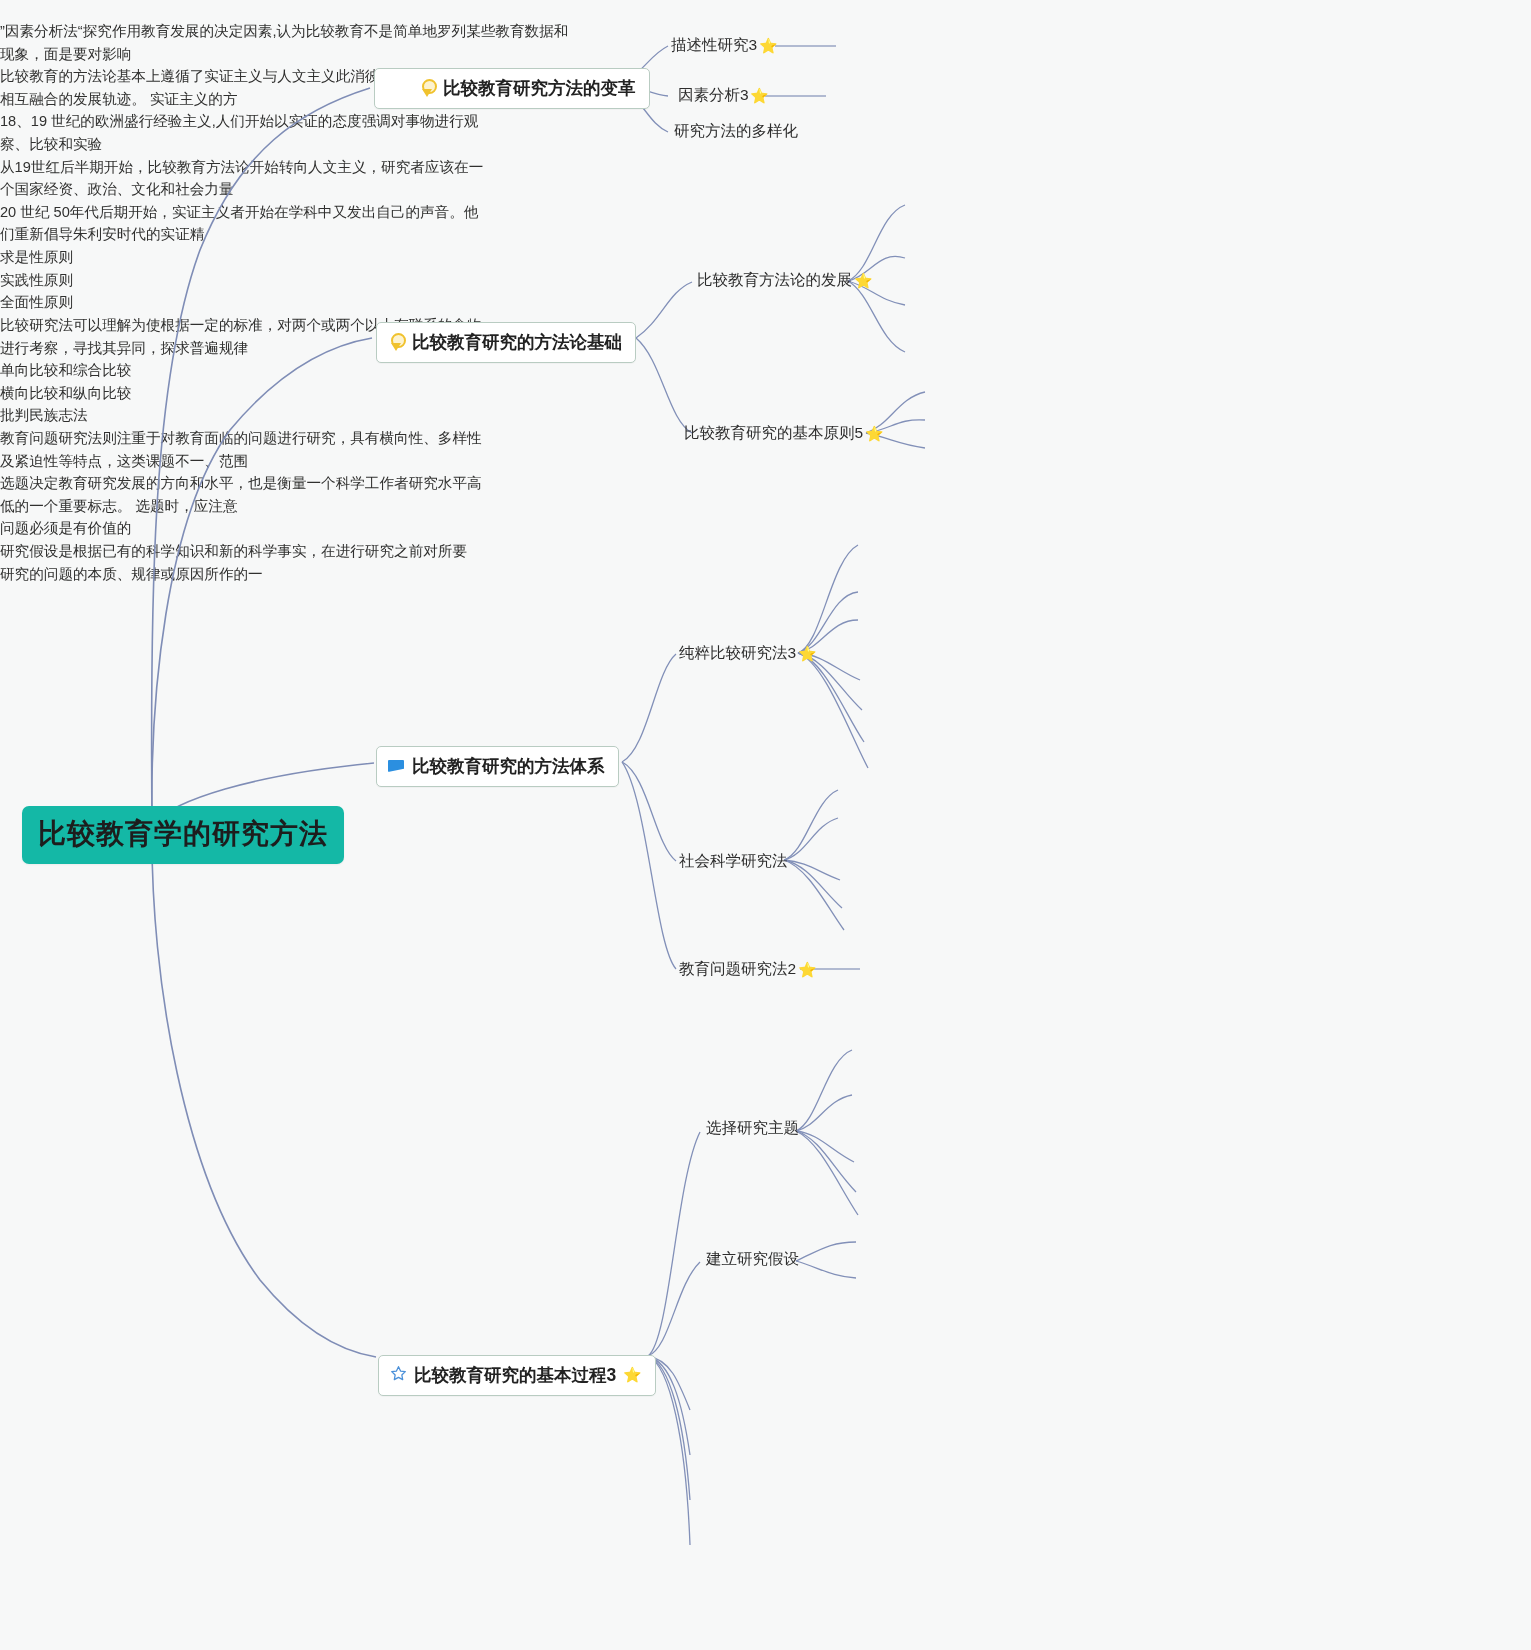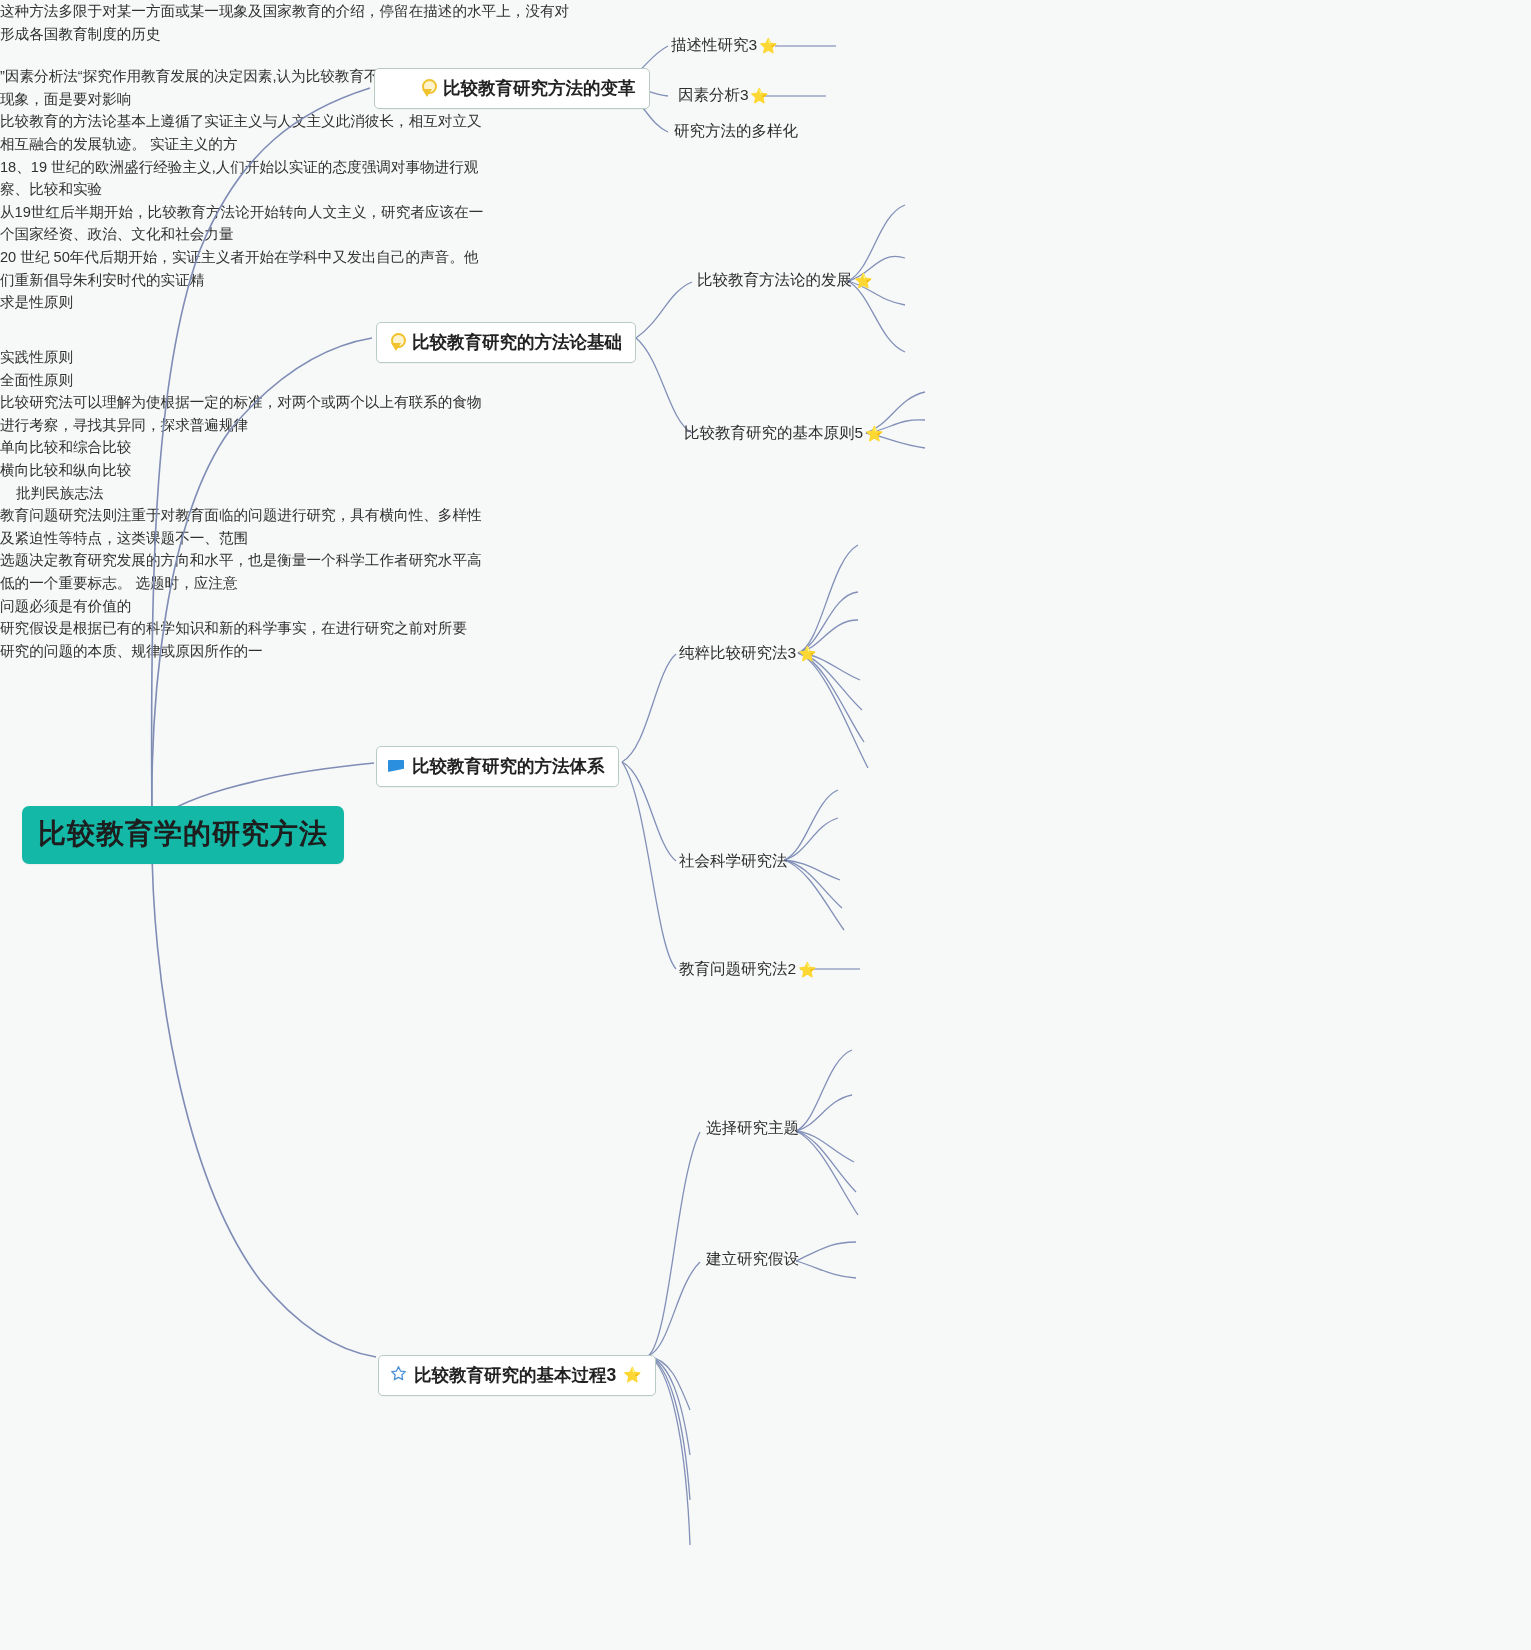--- a/index.html
+++ b/index.html
@@ -199,21 +199,20 @@
 
   <div class="node branch" style="left:374px; top:68px;padding-left:44px;">
     <span class="ico ico-medal"></span>
     <span>比较教育研究方法的变革</span>
   </div>
 
   <div class="node l2" style="left:671px; top:35px;">
     <span>描述性研究3</span>
     <span class="star">⭐</span>
   </div>
-  <div class="leaf" style="left:843px; top:26px; width:570px;">这种方法多限于对某一方面或某一现象及国家教育的介绍，停留在描述的水平上，没有对形成各国教育制度的历史</div>
 
   <div class="node l2" style="left:678px; top:85px;">
     <span>因素分析3</span>
     <span class="star">⭐</span>
   </div>
   <div class="leaf" style="left:831px; top:76px; width:575px;margin-top:20px;">”因素分析法“探究作用教育发展的决定因素,认为比较教育不是简单地罗列某些教育数据和现象，面是要对影响</div>
 
   <div class="node l2" style="left:674px; top:121px;">
     <span>研究方法的多样化</span>
   </div>
@@ -230,40 +229,40 @@
   <div class="leaf" style="left:920px; top:189px; width:485px;">比较教育的方法论基本上遵循了实证主义与人文主义此消彼长，相互对立又相互融合的发展轨迹。 实证主义的方</div>
   <div class="leaf" style="left:920px; top:239px; width:485px;">18、19 世纪的欧洲盛行经验主义,人们开始以实证的态度强调对事物进行观察、比较和实验</div>
   <div class="leaf" style="left:920px; top:286px; width:485px;">从19世红后半期开始，比较教育方法论开始转向人文主义，研究者应该在一个国家经资、政治、文化和社会力量</div>
   <div class="leaf" style="left:920px; top:333px; width:485px;">20 世纪 50年代后期开始，实证主义者开始在学科中又发出自己的声音。他们重新倡导朱利安时代的实证精</div>
 
   <div class="node l2" style="left:684px; top:423px;">
     <span>比较教育研究的基本原则5</span>
     <span class="star">⭐</span>
   </div>
   <div class="leaf one" style="left:940px; top:382px;">求是性原则</div>
-  <div class="leaf one" style="left:938px; top:410px;margin-top:32px;">实践性原则</div>
+  <div class="leaf one" style="left:938px; top:410px;">实践性原则</div>
   <div class="leaf one" style="left:940px; top:438px;">全面性原则</div>
 
   <div class="node branch" style="left:376px; top:746px;">
     <span class="ico ico-flag"></span>
     <span>比较教育研究的方法体系</span>
   </div>
 
   <div class="node l2" style="left:679px; top:643px;">
     <span>纯粹比较研究法3</span>
     <span class="star">⭐</span>
   </div>
   <div class="leaf" style="left:870px; top:533px; width:485px;">比较研究法可以理解为使根据一定的标准，对两个或两个以上有联系的食物进行考察，寻找其异同，探求普遍规律</div>
   <div class="leaf one" style="left:870px; top:582px;">单向比较和综合比较</div>
   <div class="leaf one" style="left:870px; top:610px;">横向比较和纵向比较</div>
 
   <div class="node l2" style="left:679px; top:851px;">
     <span>社会科学研究法</span>
   </div>
-  <div class="leaf one" style="left:845px; top:810px;padding-left:16px;">批判民族志法</div>
+  <div class="leaf one" style="left:845px; top:810px;">批判民族志法</div>
 
   <div class="node l2" style="left:679px; top:959px;">
     <span>教育问题研究法2</span>
     <span class="star">⭐</span>
   </div>
   <div class="leaf" style="left:868px; top:950px; width:485px;">教育问题研究法则注重于对教育面临的问题进行研究，具有横向性、多样性及紧迫性等特点，这类课题不一、范围</div>
 
   <div class="node branch" style="left:378px; top:1339px;margin-top:16px;">
     <span class="ico">
       <svg width="17" height="17" viewBox="0 0 24 24" aria-hidden="true">

